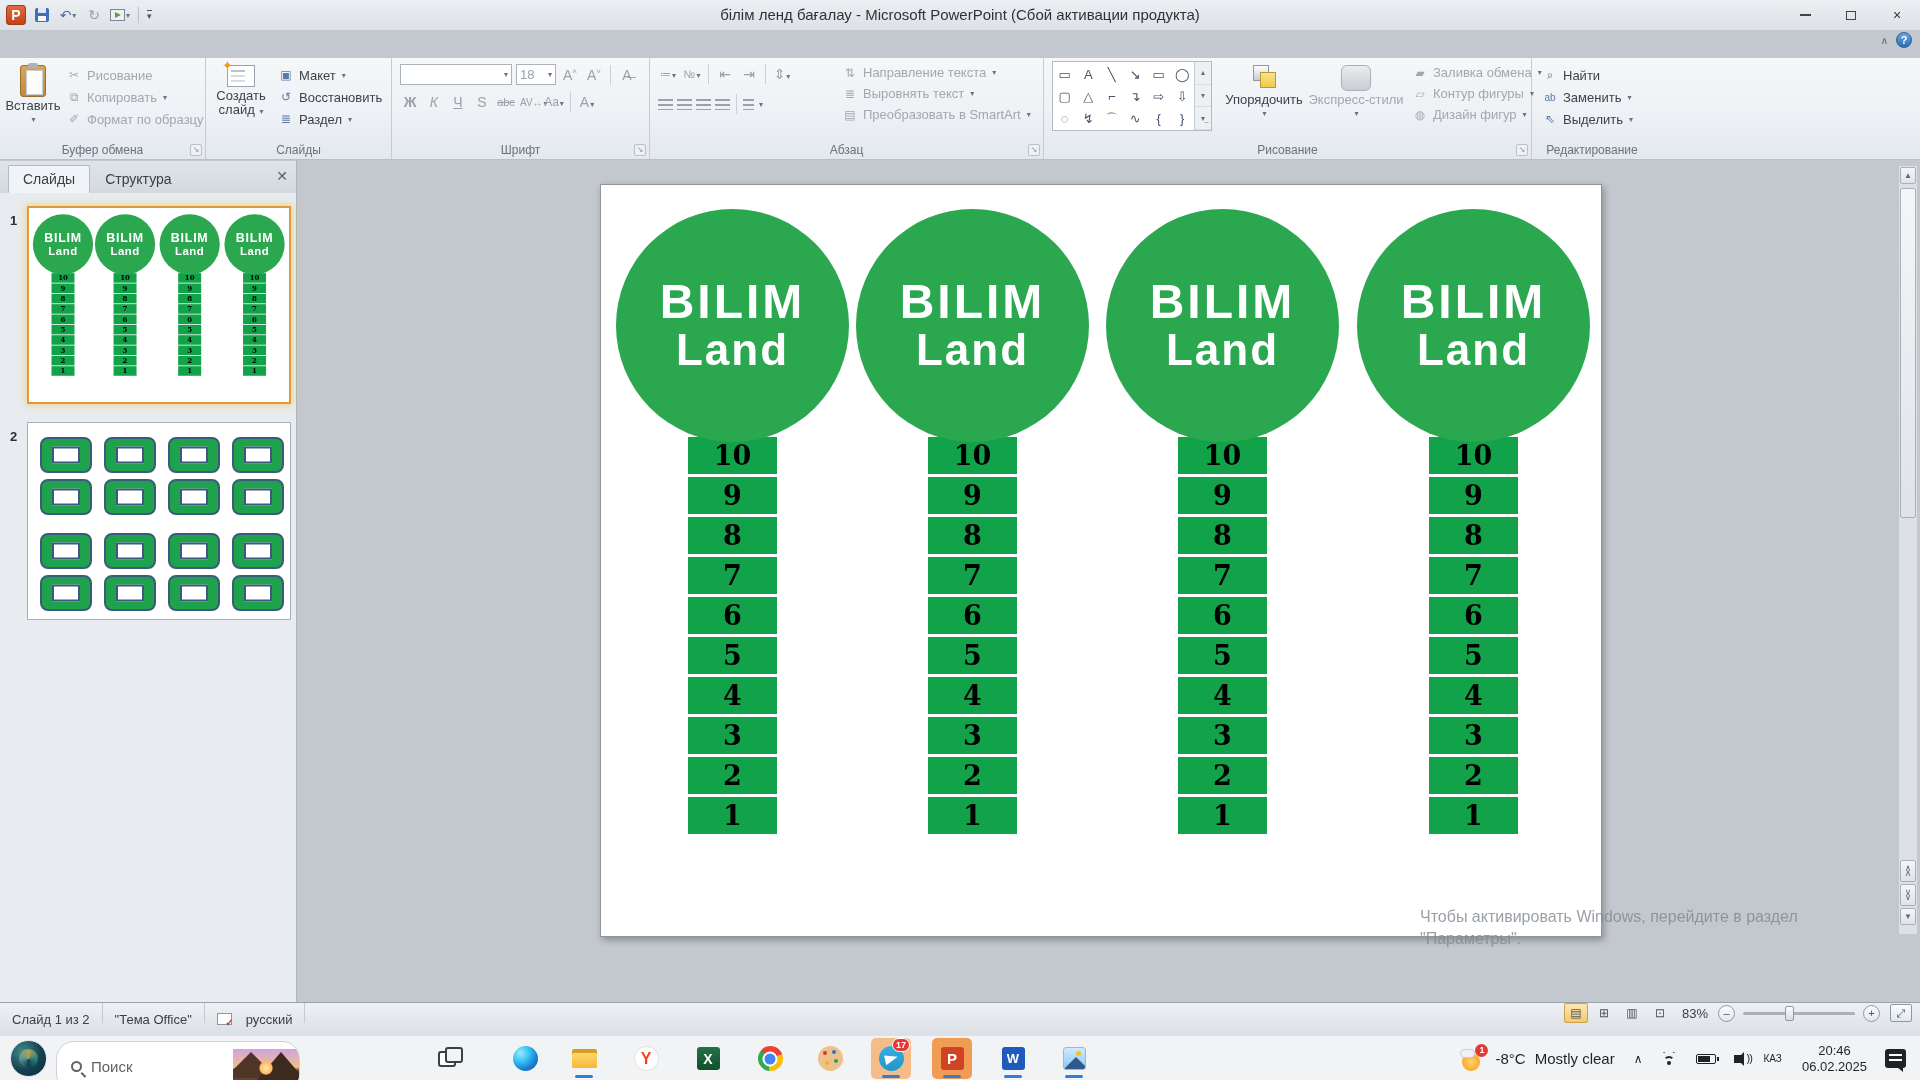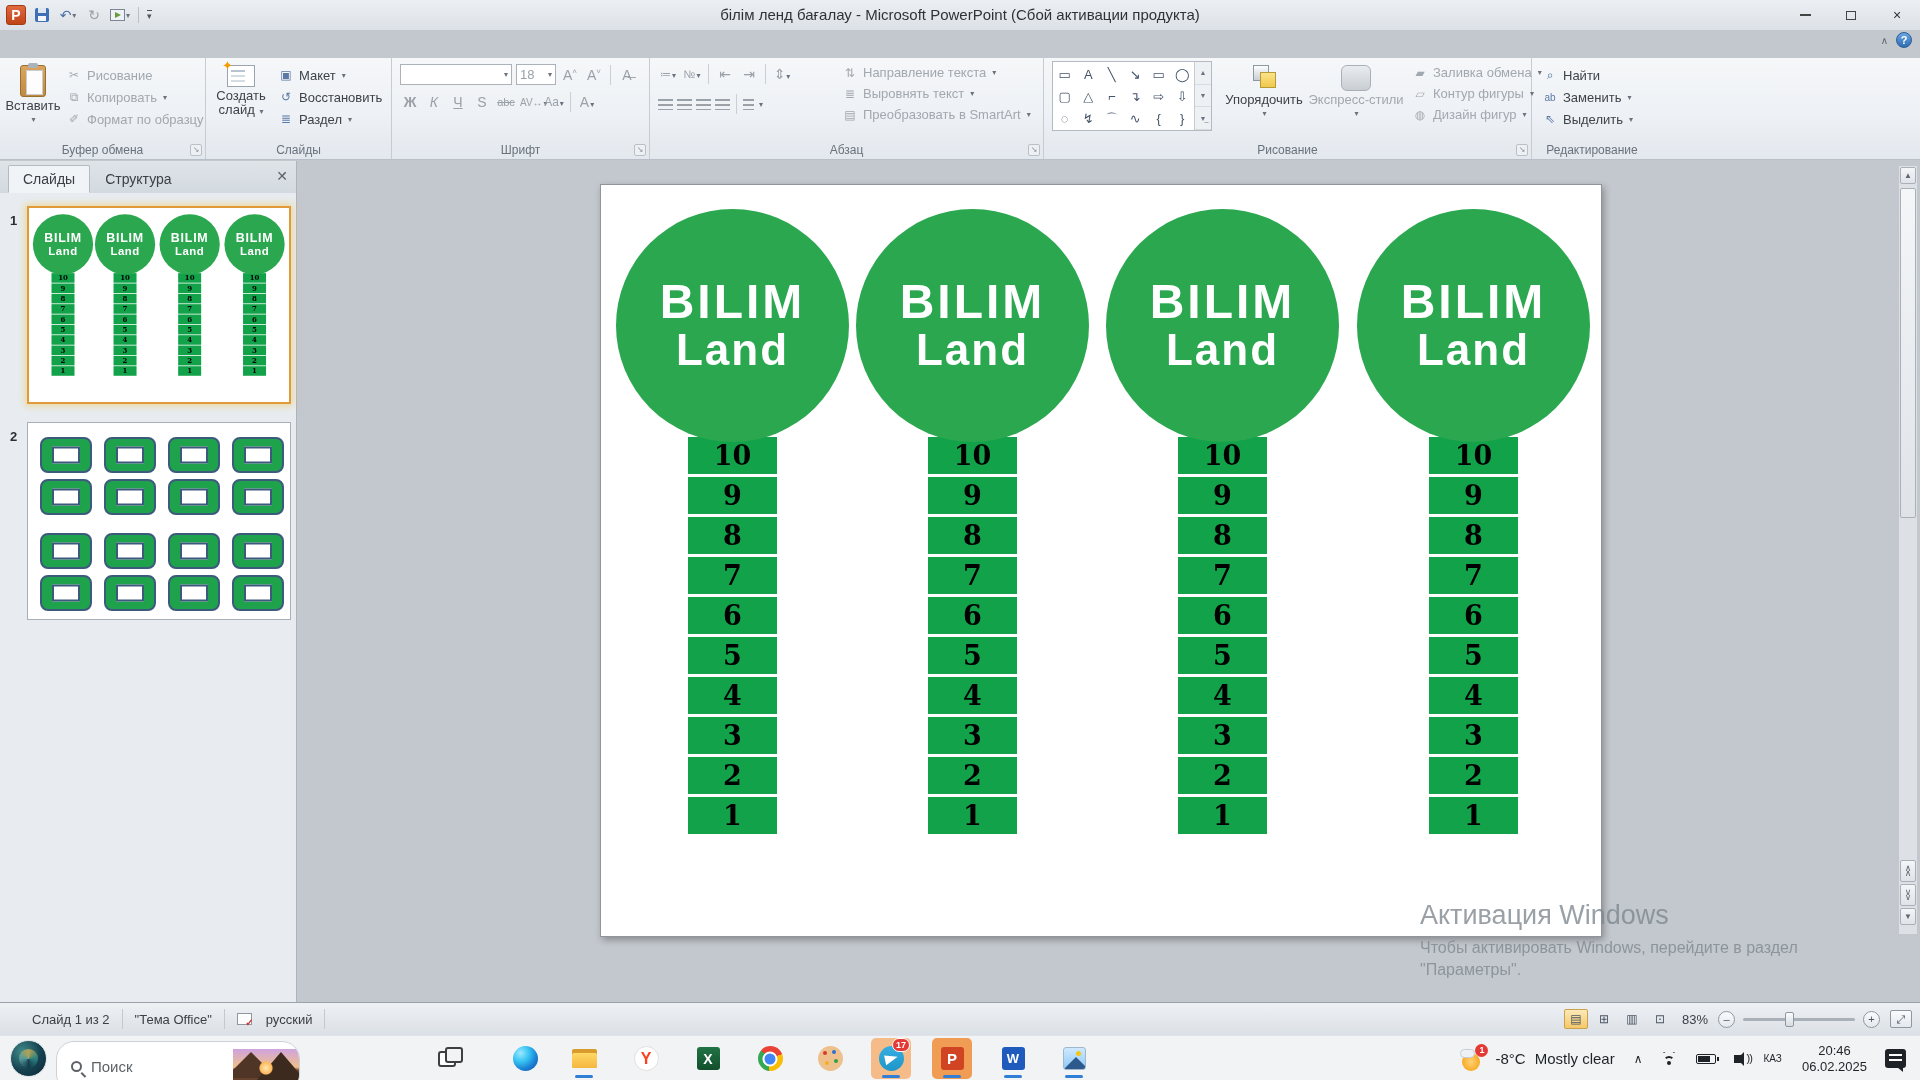--- a/index.html
+++ b/index.html
@@ -108,21 +108,21 @@
   .watermark{position:absolute;left:1420px;top:900px;color:rgba(128,136,144,.8);pointer-events:none;z-index:30;}
   .wm1{font-size:27px;font-weight:300;}
   .wm2{font-size:16px;margin-top:8px;}
   .wm3{font-size:16px;margin-top:4px;}
   
   .notes{position:absolute;left:297px;top:957px;width:1623px;height:45px;background:#fff;border-top:2px solid #a9b0b8;
     display:flex;align-items:center;padding-left:26px;font-size:19px;color:#2b2b2b;}
   
   .statusbar{position:absolute;left:0;top:1002px;width:1920px;height:33px;
     background:linear-gradient(#eef1f4,#dbe0e6);border-top:1px solid #9aa1a9;
-    display:flex;align-items:center;font-size:13px;color:#3b4046;padding-left:20px;}
+    display:flex;align-items:flex-start;font-size:13px;color:#3b4046;}
   .st-item{padding:0 12px;display:flex;align-items:center;gap:6px;height:100%;}
   .st-sep{width:1px;height:20px;background:#c3c9cf;}
   .spell-ico{width:15px;height:12px;background:#fdfdfd;border:1px solid #8e98a3;position:relative;}
   .spell-ico::after{content:"✓";position:absolute;right:-3px;bottom:-4px;color:#c0392b;font-size:10px;font-weight:bold;}
   .st-right{margin-left:auto;display:flex;align-items:center;gap:4px;padding-right:8px;}
   .viewbtn{width:24px;height:20px;display:flex;align-items:center;justify-content:center;font-size:12px;color:#4a5562;border-radius:2px;}
   .viewbtn.active{background:linear-gradient(#fbe9b8,#f5c868);border:1px solid #caa24e;}
   .zoomtext{margin:0 6px;font-size:13px;}
   .zbtn{width:17px;height:17px;border-radius:50%;border:1px solid #8e98a3;background:linear-gradient(#fbfcfd,#e3e8ee);
     display:flex;align-items:center;justify-content:center;font-size:11px;color:#4a5562;line-height:1;}
@@ -600,21 +600,20 @@
     <span class="vsb" style="top:694px;height:22px">
         <span class="chev">∧<br>∧</span>
       </span>
     <span class="vsb" style="top:718px;height:22px">
         <span class="chev">∨<br>∨</span>
       </span>
     <span class="vsb" style="top:742px;height:17px">▼</span>
   </div>
 
   <div class="watermark">
-    <div class="wm1">Активация Windows</div>
     <div class="wm2">Чтобы активировать Windows, перейдите в раздел</div>
     <div class="wm3">"Параметры".</div>
   </div>
 
 
   <div class="statusbar">
     <span class="st-item">Слайд 1 из 2</span>
     <span class="st-sep"></span>
     <span class="st-item">"Тема Office"</span>
     <span class="st-sep"></span>

